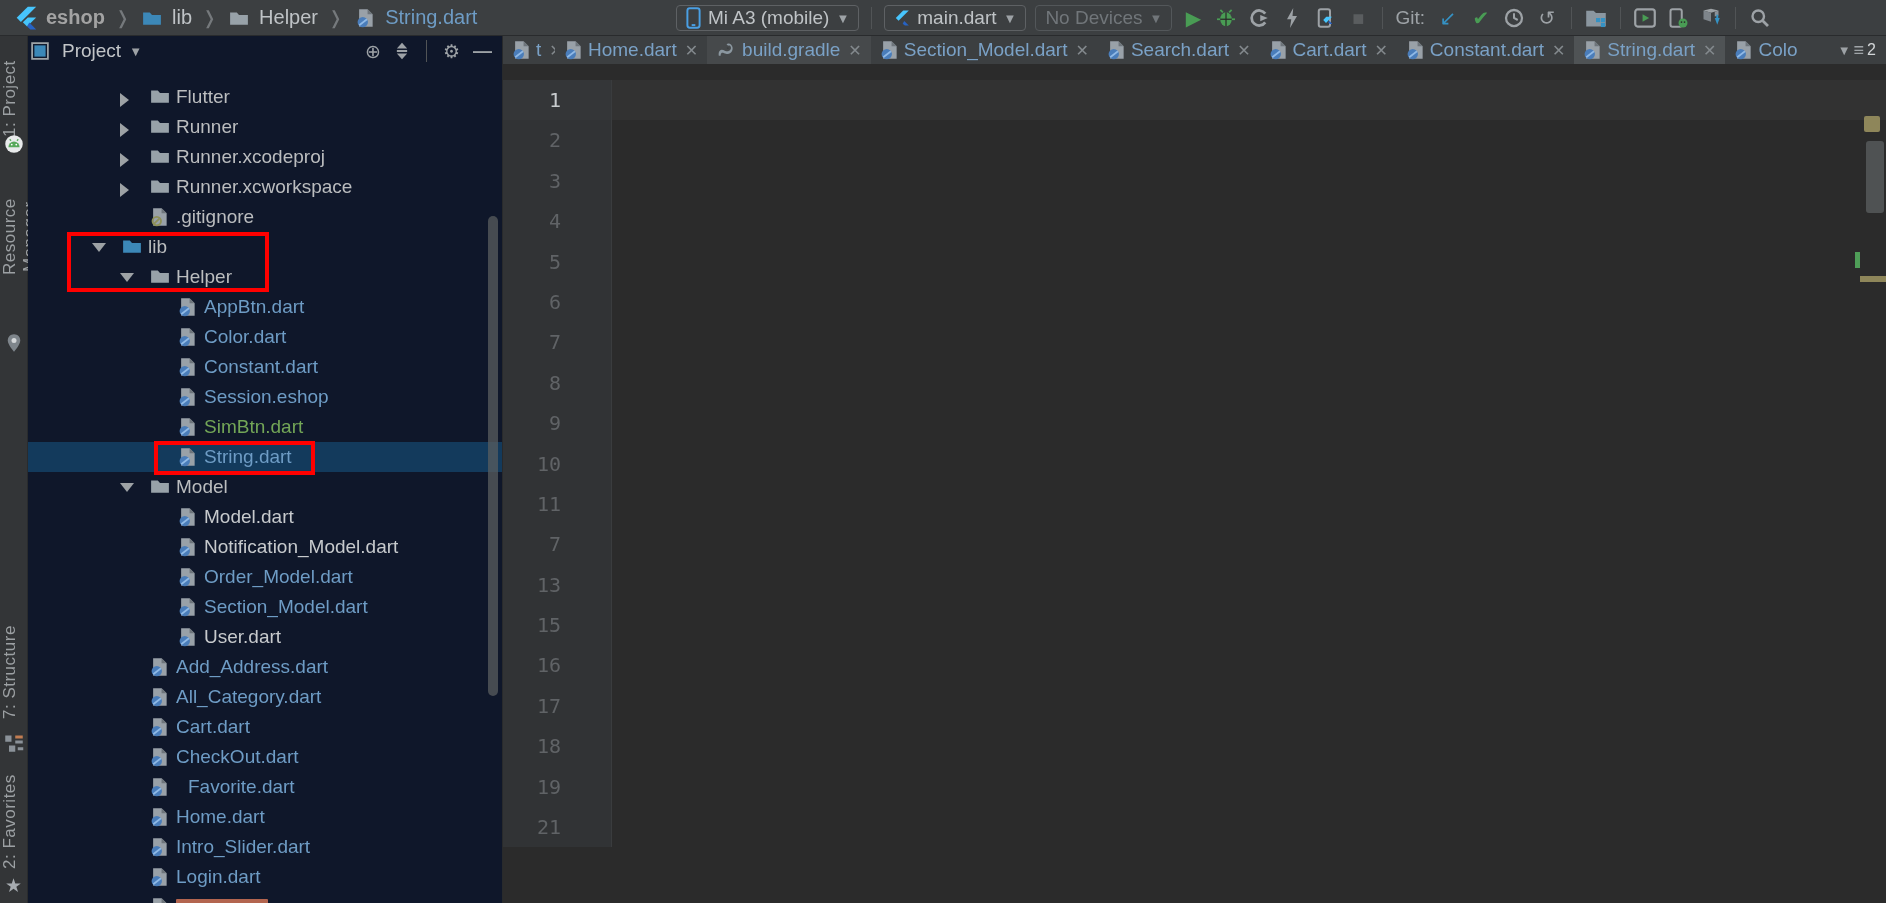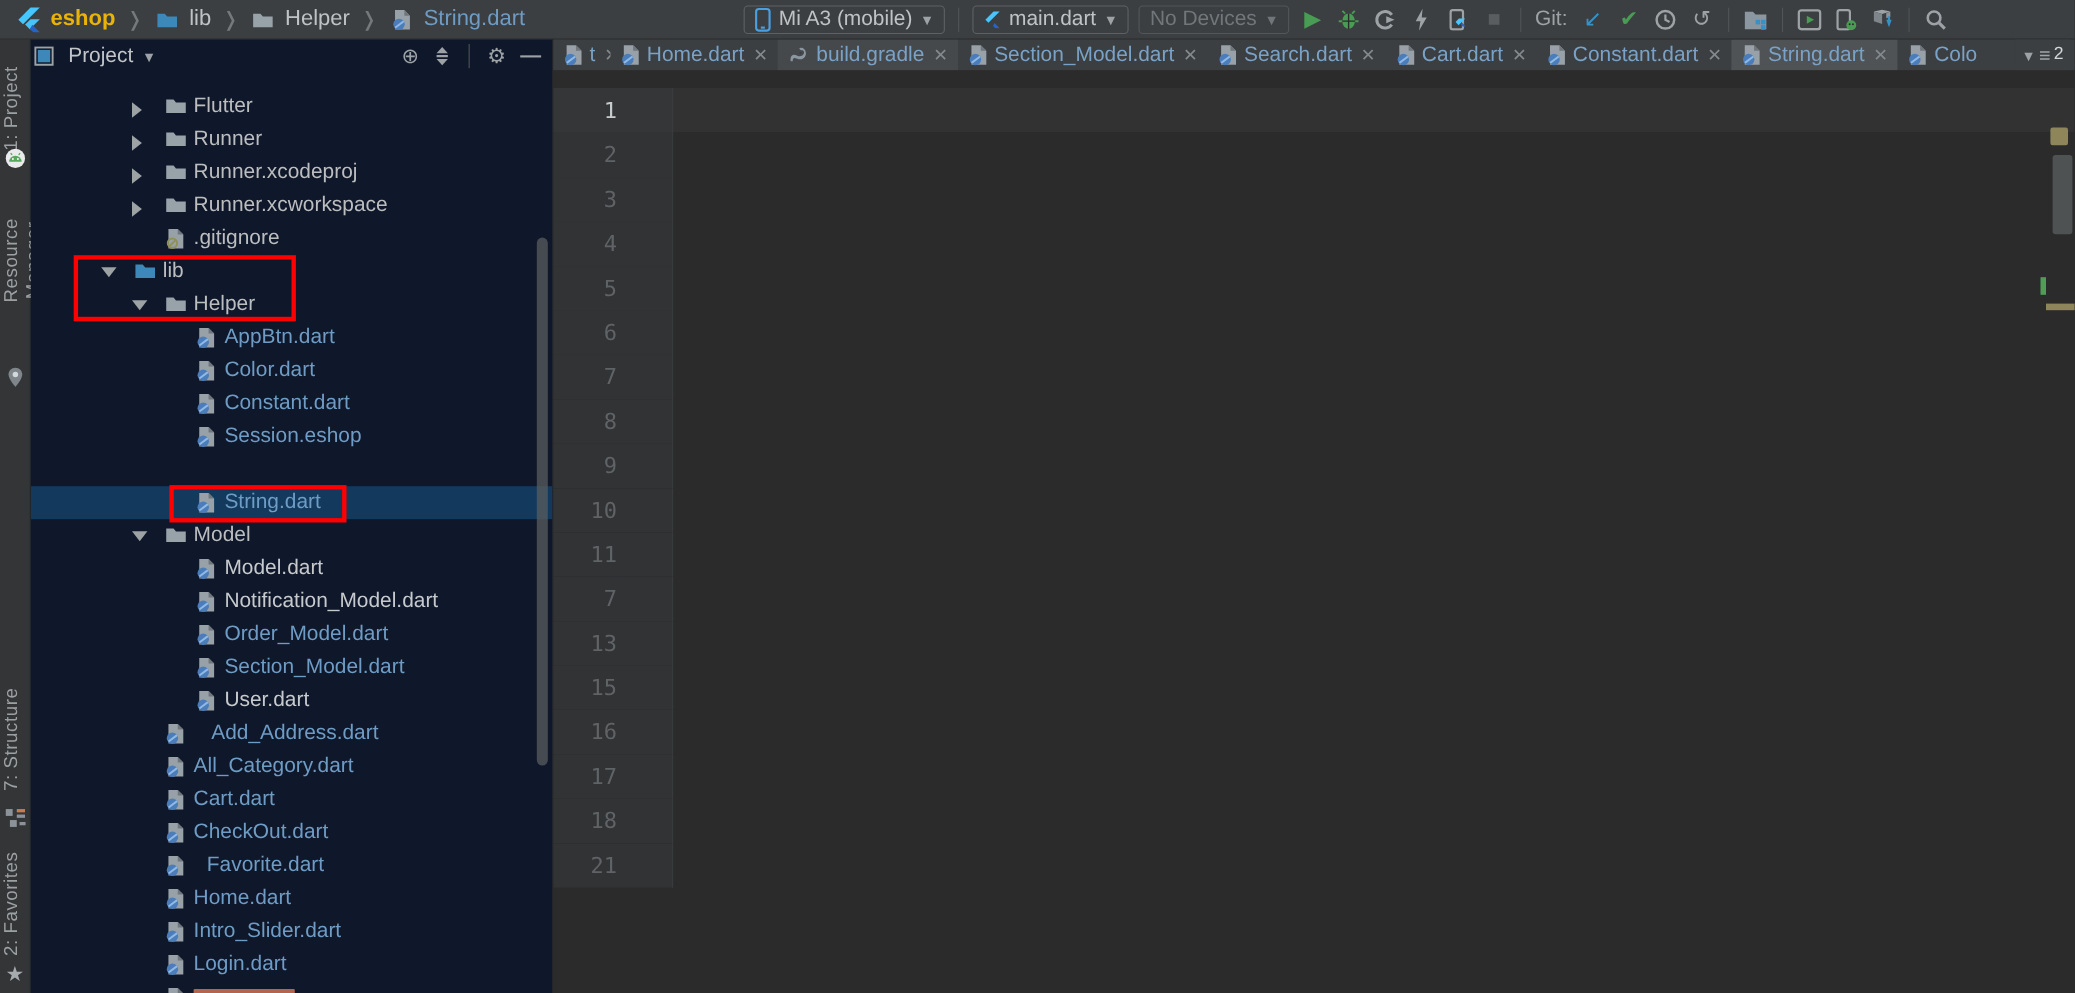--- a/index.html
+++ b/index.html
@@ -5,21 +5,21 @@
   * { margin:0; padding:0; box-sizing:border-box; }
   html,body { width:1886px; height:903px; overflow:hidden; background:#2B2B2B;
               font-family:"Liberation Sans", sans-serif; }
   .app { position:absolute; inset:0; width:1886px; height:903px; }
 
   
   .topbar { position:absolute; left:0; top:0; width:1886px; height:36px;
             background:#3C3F41; border-bottom:1px solid #292B2D; display:flex; align-items:center; }
   .crumbs { display:flex; align-items:center; gap:8px; padding-left:14px; }
   .crumb-txt { font-size:20px; color:#BFC3C6; }
-  .crumb-proj { font-weight:bold; color:#eab308; }
+  .crumb-proj { font-weight:bold; color:#a3a3a3; }
   .crumb-file { color:#6E9CC5; }
   .crumb-sep { color:#75797C; font-size:18px; padding:0 2px; }
   .tb-right { position:absolute; left:676px; top:0; height:36px; display:flex; align-items:center; gap:9px; }
   .combo { display:flex; align-items:center; gap:7px; height:26px; padding:0 9px;
            border:1px solid #5E6164; border-radius:4px; color:#BFC3C6; font-size:19px; }
   .combo.dis { color:#71767A; border-color:#53575A; }
   .tb-sep { width:1px; height:22px; background:#515456; margin:0 3px; }
   .tb-ic { width:24px; height:24px; display:flex; align-items:center; justify-content:center; }
   .caret-dn { font-size:13px; color:#9DA2A6; }
   .git-label { color:#9DA2A6; font-size:19px; margin-right:2px; }
@@ -392,20 +392,31 @@
           <span class="ticon" style="left: 150px;">
             <svg width="18" height="20" viewBox="0 0 15 17">
               <path d="M2.5 1 h7.2 L14 5.3 V16 H2.5 z" fill="#99A1A8"></path>
               <path d="M9.7 1 L14 5.3 H9.7 z" fill="#6E757B"></path>
               <circle cx="5.6" cy="12" r="4.4" fill="#4A7DBA"></circle>
               <path d="M2.6 14.6 L9.2 9.6" stroke="#8FB9E6" stroke-width="1.5" fill="none"></path>
             </svg>
           </span>
           <span class="tlabel c-mod" style="left: 176px;">Session.eshop</span>
         </div>
+        <div class="trow" style="top: 346px;">
+          <span class="ticon" style="left: 150px;">
+            <svg width="18" height="20" viewBox="0 0 15 17">
+              <path d="M2.5 1 h7.2 L14 5.3 V16 H2.5 z" fill="#99A1A8"></path>
+              <path d="M9.7 1 L14 5.3 H9.7 z" fill="#6E757B"></path>
+              <circle cx="5.6" cy="12" r="4.4" fill="#4A7DBA"></circle>
+              <path d="M2.6 14.6 L9.2 9.6" stroke="#8FB9E6" stroke-width="1.5" fill="none"></path>
+            </svg>
+          </span>
+          <span class="tlabel c-new" style="left: 176px;">SimBtn.dart</span>
+        </div>
         <div class="trow sel" style="top: 376px;">
           <span class="ticon" style="left: 150px;">
             <svg width="18" height="20" viewBox="0 0 15 17">
               <path d="M2.5 1 h7.2 L14 5.3 V16 H2.5 z" fill="#99A1A8"></path>
               <path d="M9.7 1 L14 5.3 H9.7 z" fill="#6E757B"></path>
               <circle cx="5.6" cy="12" r="4.4" fill="#4A7DBA"></circle>
               <path d="M2.6 14.6 L9.2 9.6" stroke="#8FB9E6" stroke-width="1.5" fill="none"></path>
             </svg>
           </span>
           <span class="tlabel c-mod" style="left: 176px;">String.dart</span>
@@ -476,21 +487,21 @@
         </div>
         <div class="trow" style="top: 586px;">
           <span class="ticon" style="left: 122px;">
             <svg width="18" height="20" viewBox="0 0 15 17">
               <path d="M2.5 1 h7.2 L14 5.3 V16 H2.5 z" fill="#99A1A8"></path>
               <path d="M9.7 1 L14 5.3 H9.7 z" fill="#6E757B"></path>
               <circle cx="5.6" cy="12" r="4.4" fill="#4A7DBA"></circle>
               <path d="M2.6 14.6 L9.2 9.6" stroke="#8FB9E6" stroke-width="1.5" fill="none"></path>
             </svg>
           </span>
-          <span class="tlabel c-mod" style="left: 164px; text-align: center;">Add_Address.dart</span>
+          <span class="tlabel c-mod" style="left: 148px; text-align: center;">Add_Address.dart</span>
         </div>
         <div class="trow" style="top: 616px;">
           <span class="ticon" style="left: 122px;">
             <svg width="18" height="20" viewBox="0 0 15 17">
               <path d="M2.5 1 h7.2 L14 5.3 V16 H2.5 z" fill="#99A1A8"></path>
               <path d="M9.7 1 L14 5.3 H9.7 z" fill="#6E757B"></path>
               <circle cx="5.6" cy="12" r="4.4" fill="#4A7DBA"></circle>
               <path d="M2.6 14.6 L9.2 9.6" stroke="#8FB9E6" stroke-width="1.5" fill="none"></path>
             </svg>
           </span>
@@ -738,20 +749,23 @@
         <div class="cl">
           <span class="ln">16</span>
         </div>
         <div class="cl">
           <span class="ln">17</span>
         </div>
         <div class="cl">
           <span class="ln">18</span>
         </div>
         <div class="cl">
+          <span class="ln">19</span>
+        </div>
+        <div class="cl">
           <span class="ln">21</span>
         </div>
       </div>
     <div class="estripe-sq"></div>
     <div class="escroll"></div>
     <div class="emark-g"></div>
     <div class="emark-y"></div>
   </div>
 
 </div>

